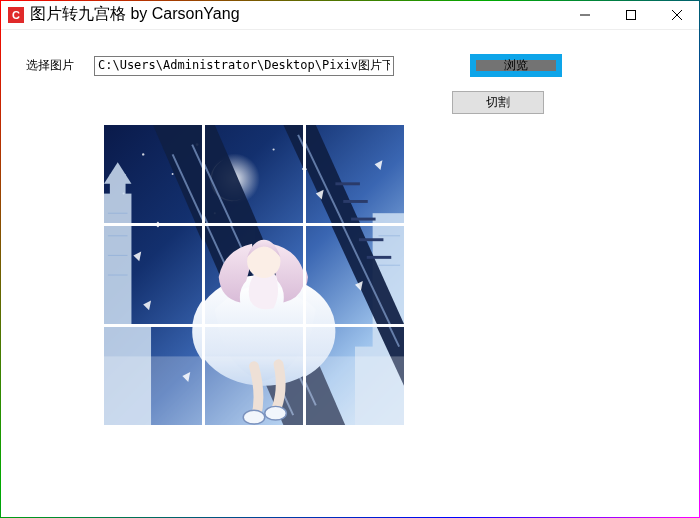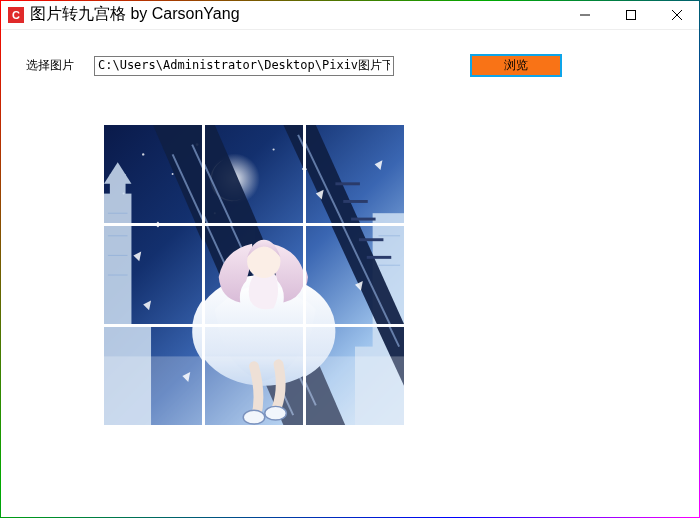--- a/index.html
+++ b/index.html
@@ -75,22 +75,22 @@
     height: 20px;
     border: 1px solid #7a7a7a;
     font-family: "SimSun", monospace;
     font-size: 12px;
     padding: 1px 3px;
     background: #fff;
   }
   .btn {
     width: 92px;
     height: 23px;
-    border: 2px solid #0ea5e9;
-    background: #f97316;
+    border: 6px solid #0ea5e9;
+    background: #737373;
     font-size: 12px;
     font-family: inherit;
     display: inline-flex;
     align-items: center;
     justify-content: center;
     cursor: default;
   }
   .btn.secondary {
     border: 1px solid #adadad;
     background: #e1e1e1;
@@ -159,20 +159,23 @@
 
 <div class="client">
   <div class="row1">
     <span class="label">选择图片</span>
     <input class="path-input" type="text" value="C:\Users\Administrator\Desktop\Pixiv图片下载\Pixiv_" style="">
     <span class="browse-wrap">
       <button class="btn">浏览</button>
     </span>
   </div>
 
+  <div class="cut-btn-wrap">
+    <button class="btn secondary">切割</button>
+  </div>
 
   <div class="grid">
 
   <div class="tile r0 c0">
         <svg>
           <use href="#art"></use>
         </svg>
       </div>
       <div class="tile r0 c1">
         <svg>

